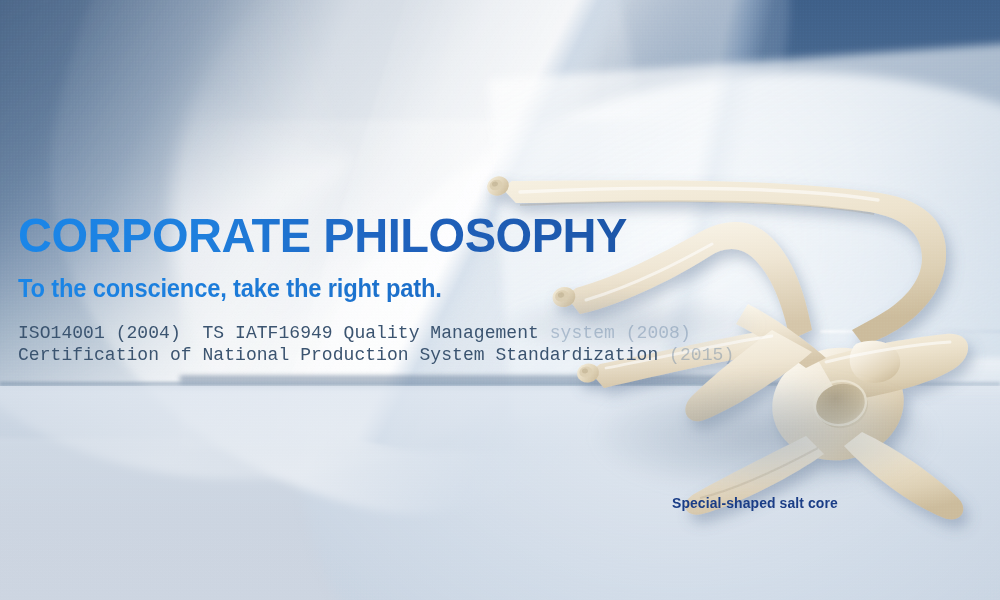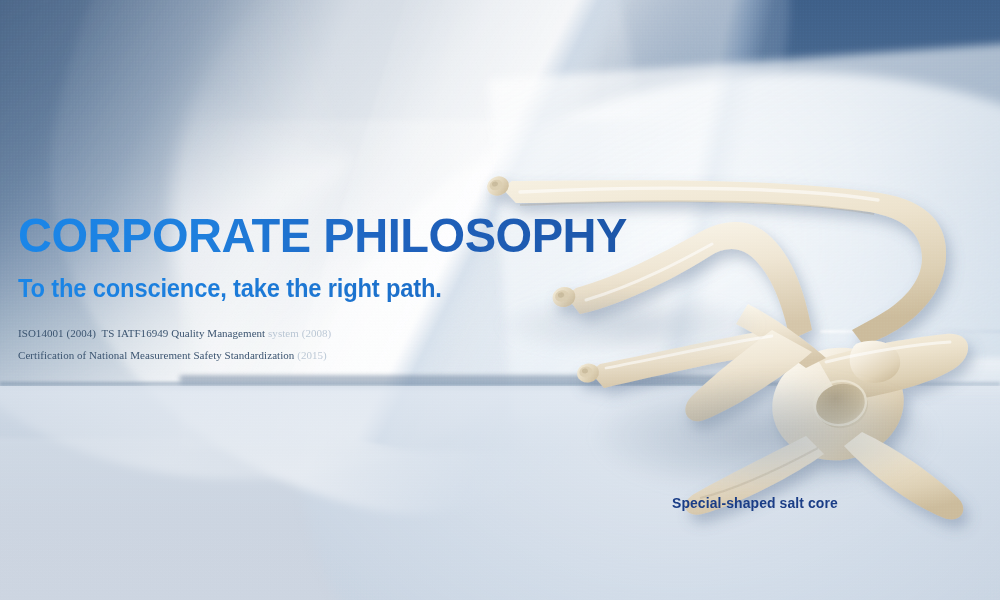--- a/index.html
+++ b/index.html
@@ -316,22 +316,22 @@
     -webkit-background-clip: text;
     background-clip: text;
     color: transparent;
     -webkit-text-fill-color: transparent;
     white-space: nowrap;
   }
   .certs {
     margin-top: 18px;
   }
   .cert-line {
-    font-family: Liberation Serif, serif;
-    font-size: 11px;
+    font-family: Liberation Mono, monospace;
+    font-size: 18px;
     line-height: 22px;
     white-space: nowrap;
     letter-spacing: 0.05px;
   }
   .cert-line span { display: inline; }
   .cert-line .t-strong { color: #3b5470; }
   .cert-line .t-faint  { color: rgba(96,126,158,0.40); }
   .cert-line .t-ghost  { color: rgba(112,142,176,0.26); }
 
   
@@ -524,20 +524,20 @@
 
   <div class="text-block">
     <h1 class="headline">CORPORATE PHILOSOPHY</h1>
     <p class="subhead">To the conscience, take the right path.</p>
 
     <div class="certs">
       <div class="cert-line">
         <span class="t-strong">ISO14001&nbsp;(2004)&nbsp; TS IATF16949 Quality Management</span><span class="t-faint"> system (2008)</span>
       </div>
       <div class="cert-line">
-        <span class="t-strong">Certification of National Measurement Safety Standardization</span><span class="t-faint"> (2015)</span>
+        <span class="t-strong">Certification of National Production System Standardization</span><span class="t-faint"> (2015)</span>
       </div>
     </div>
   </div>
 
   <div class="caption">Special-shaped salt core</div>
 
 </div>
 
 </body></html>

